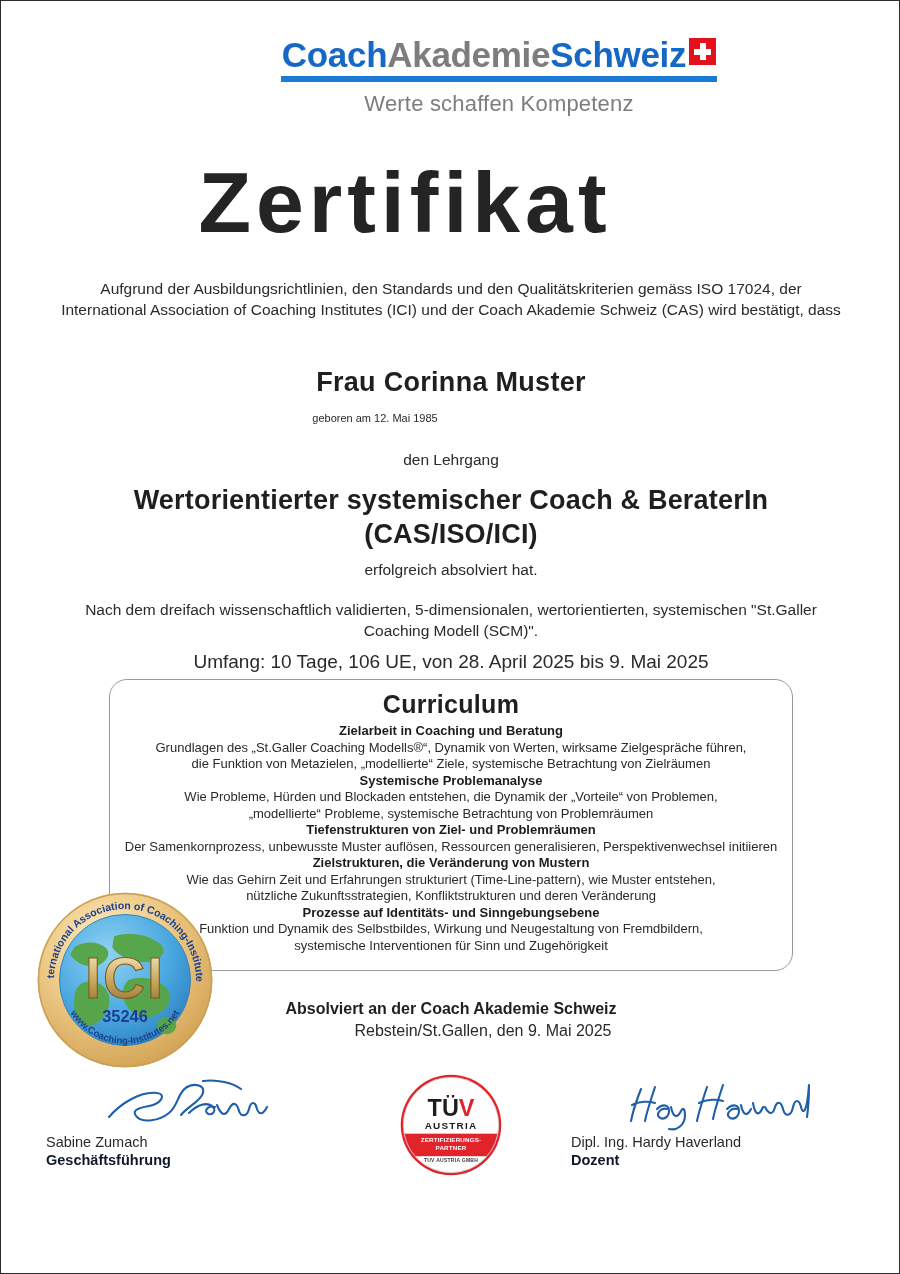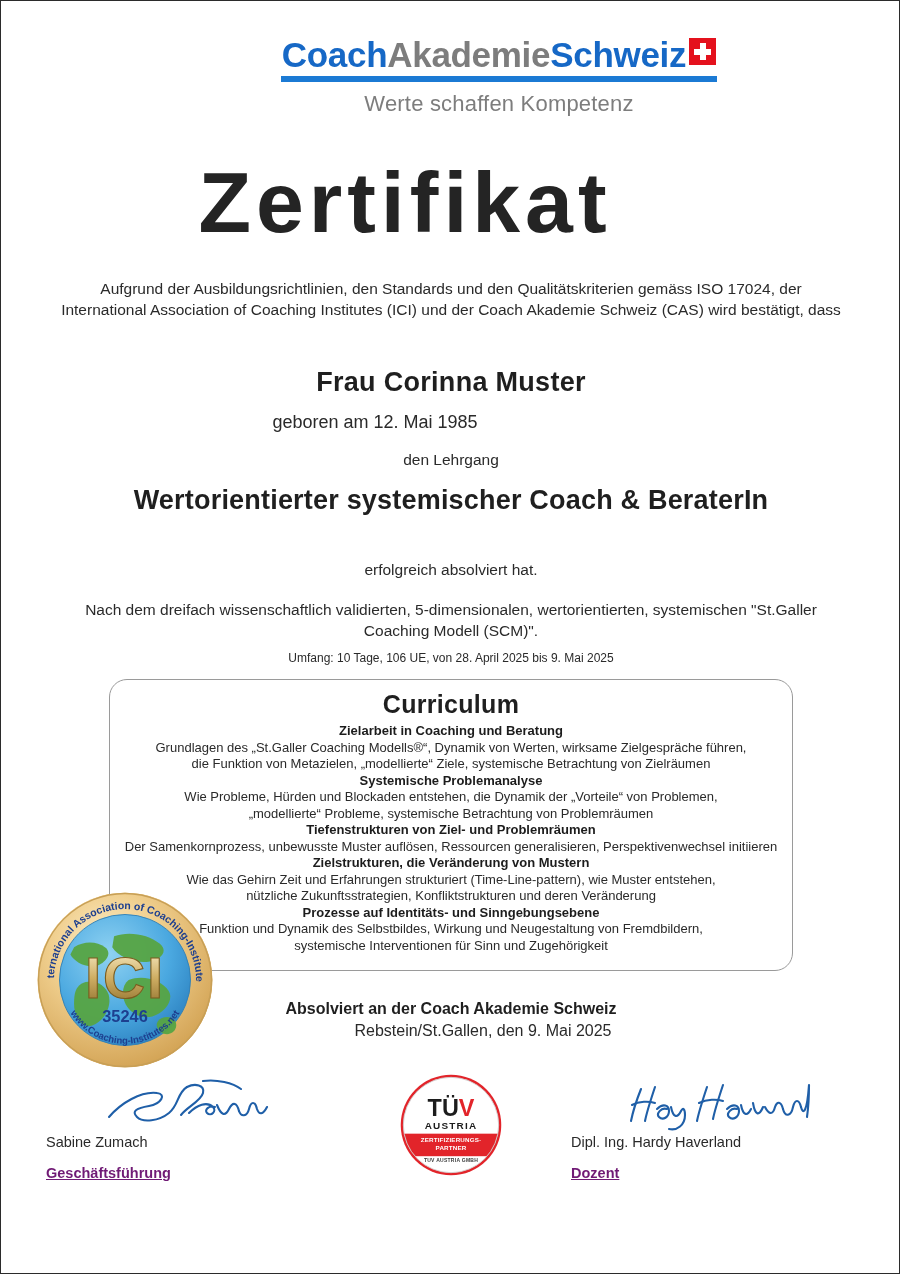--- a/index.html
+++ b/index.html
@@ -118,21 +118,21 @@
     font-weight: bold;
     letter-spacing: 0.3px;
     color: #1f1f1f;
   }
   .birth {
     position: absolute;
     top: 411px;
     left: 0;
     width: 748px;
     text-align: center;
-    font-size: 18px;
+    font-size: 11px;
     color: #2a2a2a;
   }
   .course-lead {
     position: absolute;
     top: 450px;
     left: 0;
     width: 900px;
     text-align: center;
     font-size: 15.5px;
     color: #2a2a2a;
@@ -167,21 +167,21 @@
     font-size: 15.5px;
     line-height: 21px;
     color: #2a2a2a;
   }
   .scope {
     position: absolute;
     top: 650px;
     left: 0;
     width: 900px;
     text-align: center;
-    font-size: 12px;
+    font-size: 19px;
     color: #2a2a2a;
   }
 
   
   .curriculum-box {
     position: absolute;
     top: 678px;
     left: 108px;
     width: 684px;
     height: 292px;
@@ -261,23 +261,22 @@
     justify-content: center;
   }
   .sig-name {
     font-size: 14.5px;
     color: #2a2a2a;
     margin-top: 1px;
   }
   .sig-role {
     font-size: 14.5px;
     font-weight: bold;
-    color: #701a75;
-    margin-top: 15px;
-    text-decoration: underline;
+    color: #0f172a;
+    margin-top: 2px;
   }
 
   
   .tuv-seal {
     position: absolute;
     left: 398px;
     top: 1072px;
     width: 104px;
     height: 104px;
   }
@@ -298,20 +297,21 @@
   <div class="cert-title">Zertifikat</div>
 
   <div class="intro">Aufgrund der Ausbildungsrichtlinien, den Standards und den Qualitätskriterien gemäss ISO 17024, der International Association of Coaching Institutes (ICI) und der Coach Akademie Schweiz (CAS) wird bestätigt, dass</div>
 
   <div class="recipient">Frau Corinna Muster</div>
   <div class="birth">geboren am 12. Mai 1985</div>
 
   <div class="course-lead">den Lehrgang</div>
   <div class="course-title">
     <div>Wertorientierter systemischer Coach &amp; BeraterIn</div>
+    <div>(CAS/ISO/ICI)</div>
   </div>
   <div class="passed">erfolgreich absolviert hat.</div>
 
   <div class="model-note">Nach dem dreifach wissenschaftlich validierten, 5-dimensionalen, wertorientierten, systemischen "St.Galler Coaching Modell (SCM)".</div>
   <div class="scope">Umfang: 10 Tage, 106 UE, von 28. April 2025 bis 9. Mai 2025</div>
 
   <div class="curriculum-box">
     <div class="curriculum-heading">Curriculum</div>
     <div class="curr-list" id="curriculum-list">
         <div class="curr-topic">Zielarbeit in Coaching und Beratung</div>

